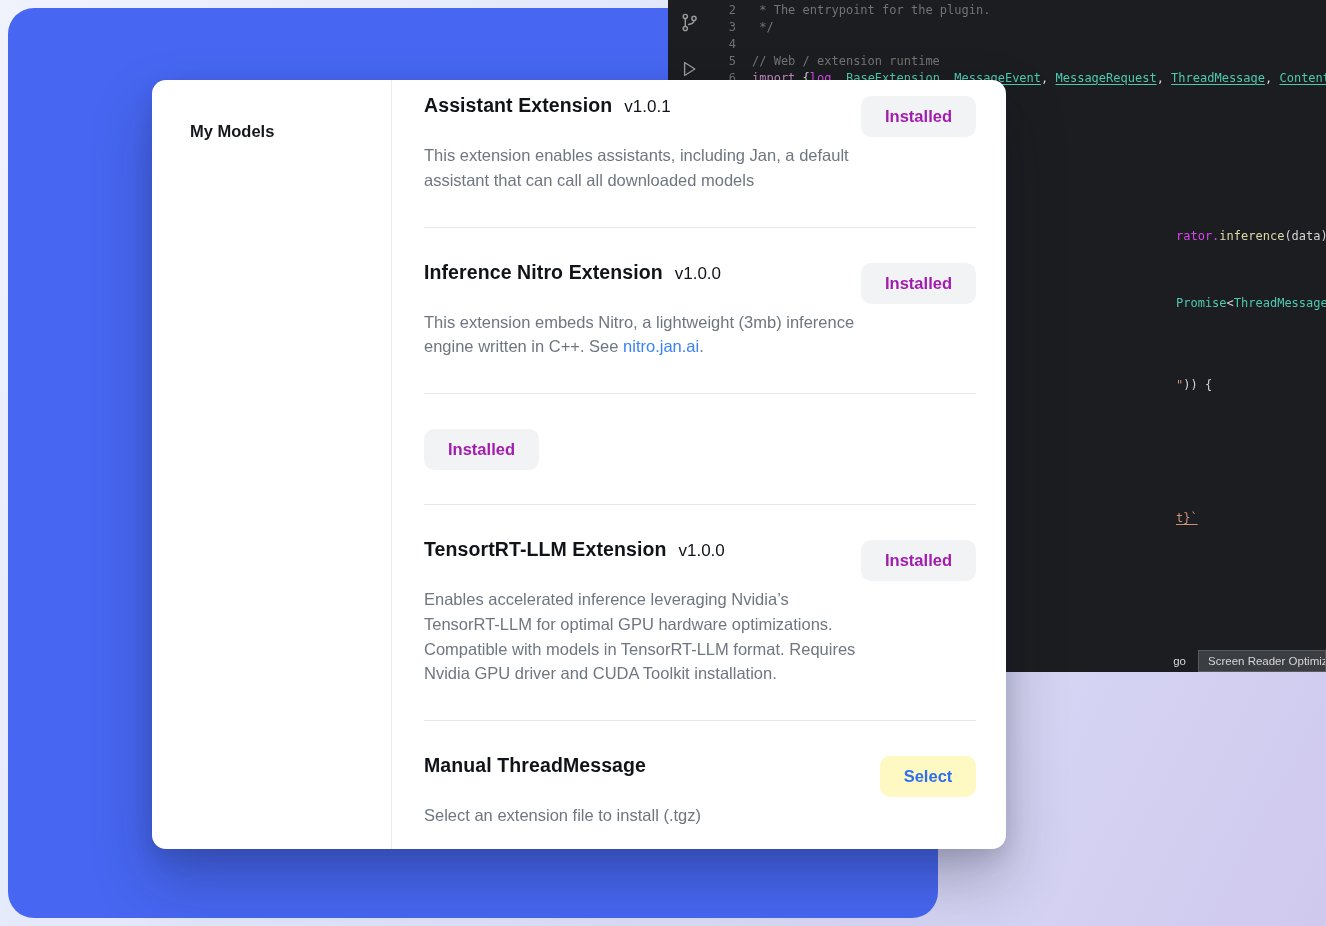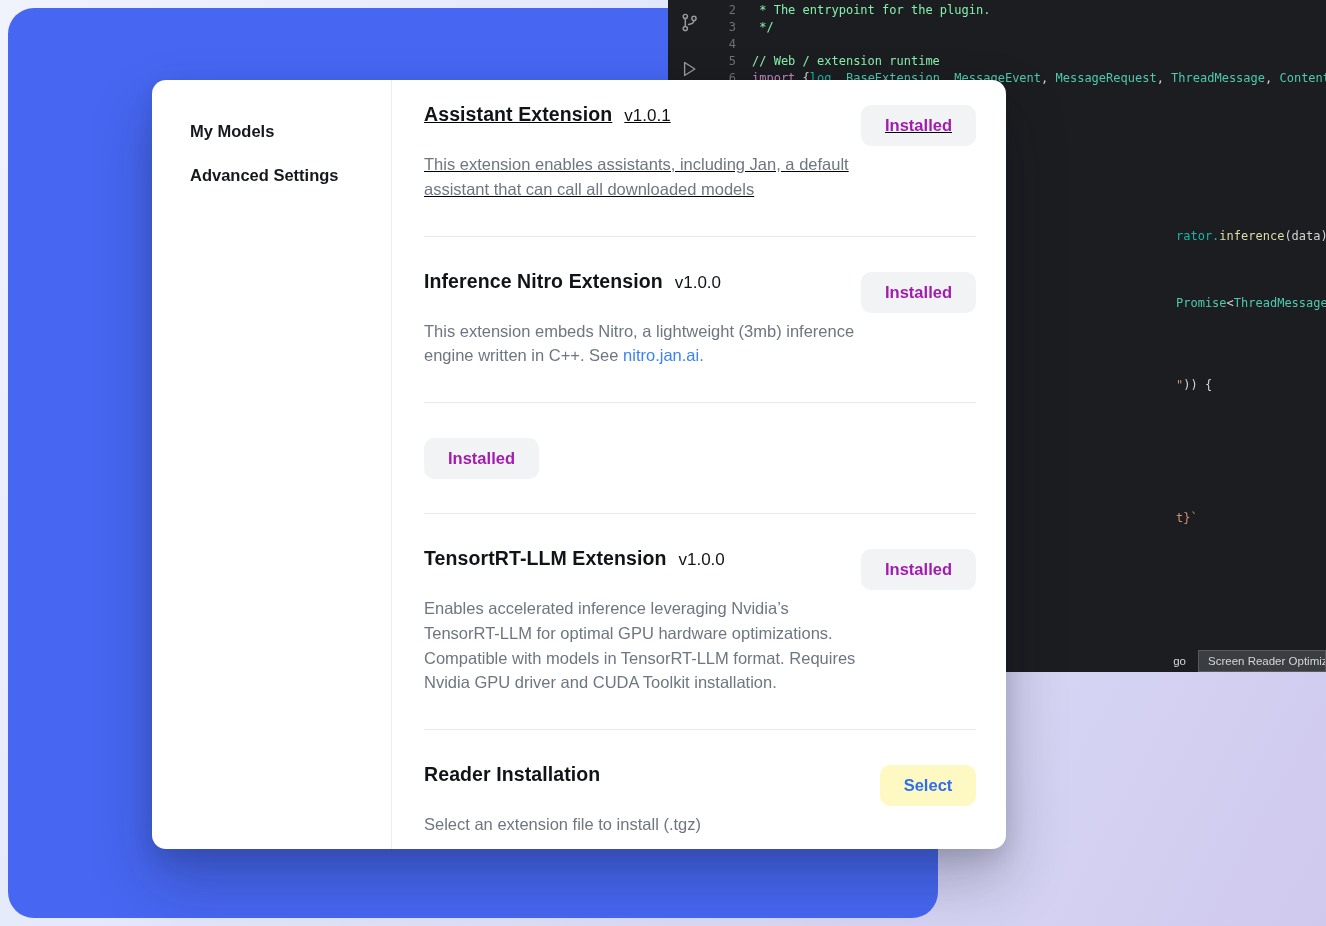--- a/index.html
+++ b/index.html
@@ -13,28 +13,28 @@
                  border-radius:26px; background:#4767f2; }
 
   
   .editor { position:absolute; left:668px; top:0; width:658px; height:672px; background:#1c1d20; }
   .activity-bar { position:absolute; left:0; top:0; width:42px; height:100%;
                   display:flex; flex-direction:column; align-items:center; padding-top:12px; gap:26px; }
   .code { position:absolute; left:42px; top:2px; }
   .code-line { font-family:"DejaVu Sans Mono",monospace; font-size:12px; line-height:17px;
                white-space:pre; color:#d4d4d4; }
   .ln { display:inline-block; width:26px; text-align:right; color:#6c7177; margin-right:16px; }
-  .c-comment { color:#86efac;text-align:center; }
+  .c-comment { color:#737373;text-align:center; }
   .c-kw { color:#c586c0; }
-  .c-var { color:#14b8a6; }
+  .c-var { color:#d946ef; }
   .c-type { color:#4ec9b0; }
   .c-punct { color:#d4d4d4; }
   .c-str { color:#ce9178; }
   .c-fn { color:#dcdcaa; }
-  .u { text-underline-offset:2px;margin-top:44px; }
+  .u { text-decoration:underline; text-underline-offset:2px;margin-top:44px; }
 
   .frag { position:absolute; left:508px; font-family:"DejaVu Sans Mono",monospace;
           font-size:12px; white-space:pre; color:#d4d4d4; }
   #frag1 { top:229px; } #frag2 { top:296px; } #frag3 { top:378px; } #frag4 { top:511px; }
 
   .statusbar { position:absolute; left:0; bottom:0; width:100%; height:22px;
                display:flex; align-items:center; justify-content:flex-end; gap:12px;
                font-size:11.5px; color:#d7d7d7; }
   .status-badge { height:22px; width:128px; display:flex; align-items:center; padding:0 9px;
                   background:#3a3d41; border:1px solid #5a5a5a; white-space:nowrap; overflow:hidden; }
@@ -45,21 +45,21 @@
            box-shadow:0 30px 60px rgba(15,23,42,.28), 0 8px 20px rgba(15,23,42,.12); }
 
   .nav { width:240px; border-right:1px solid #ececee; padding-top:28px; flex:none; }
   .nav-item { margin:3px 16px; padding:11px 22px; font-weight:700; font-size:16.5px;
               color:#16181d; border-radius:8px; cursor:pointer; }
   .nav-item.active { background:#f3f4f6; }
 
   .content { flex:1; padding:0 30px 0 32px; overflow:hidden; }
   .section { display:flex; justify-content:space-between; align-items:flex-start;
              padding:33px 0 34px; border-bottom:1px solid #e7e8ea; }
-  .section:first-child { padding-top:23px;text-decoration:underline; }
+  .section:first-child { padding-top:14px; }
   .section:last-child { border-bottom:none; }
 
   .sec-text { max-width:585px; }
   .sec-title-row { display:flex; align-items:baseline; gap:12px; }
   .sec-title { font-size:19.5px; font-weight:700; color:#101318; letter-spacing:.1px; }
   .sec-version { font-size:17px; font-weight:400; color:#101318; }
   .sec-desc { margin-top:26px; font-size:16.5px; line-height:1.5; color:#6f7680; }
   .link { color:#3b82f6; text-decoration:none; cursor:pointer; }
 
   .btn { min-width:115px; padding:11px 22px; border:none; border-radius:10px;
@@ -103,21 +103,20 @@
     <div class="statusbar">
       <span>go</span>
       <div class="status-badge">Screen Reader Optimize</div>
     </div>
   </div>
 
   <div class="modal">
 
     <nav class="nav">
       <div class="nav-item">My Models</div>
-      <div class="nav-item">Advanced Settings</div>
     </nav>
 
     <div class="content">
 
       <section class="section">
         <div class="sec-text">
           <div class="sec-title-row">
             <h2 class="sec-title">Assistant Extension</h2>
             <span class="sec-version">v1.0.1</span>
           </div>
@@ -148,21 +147,21 @@
             <span class="sec-version">v1.0.0</span>
           </div>
           <p class="sec-desc">Enables accelerated inference leveraging Nvidia’s TensorRT-LLM for optimal GPU hardware optimizations. Compatible with models in TensorRT-LLM format. Requires Nvidia GPU driver and CUDA Toolkit installation.</p>
         </div>
         <button class="btn">Installed</button>
       </section>
 
       <section class="section">
         <div class="sec-text">
           <div class="sec-title-row">
-            <h2 class="sec-title">Reader Installation</h2>
+            <h2 class="sec-title">Manual ThreadMessage</h2>
           </div>
           <p class="sec-desc">Select an extension file to install (.tgz)</p>
         </div>
         <button class="btn select">Select</button>
       </section>
 
     </div>
   </div>
 
 </div>

